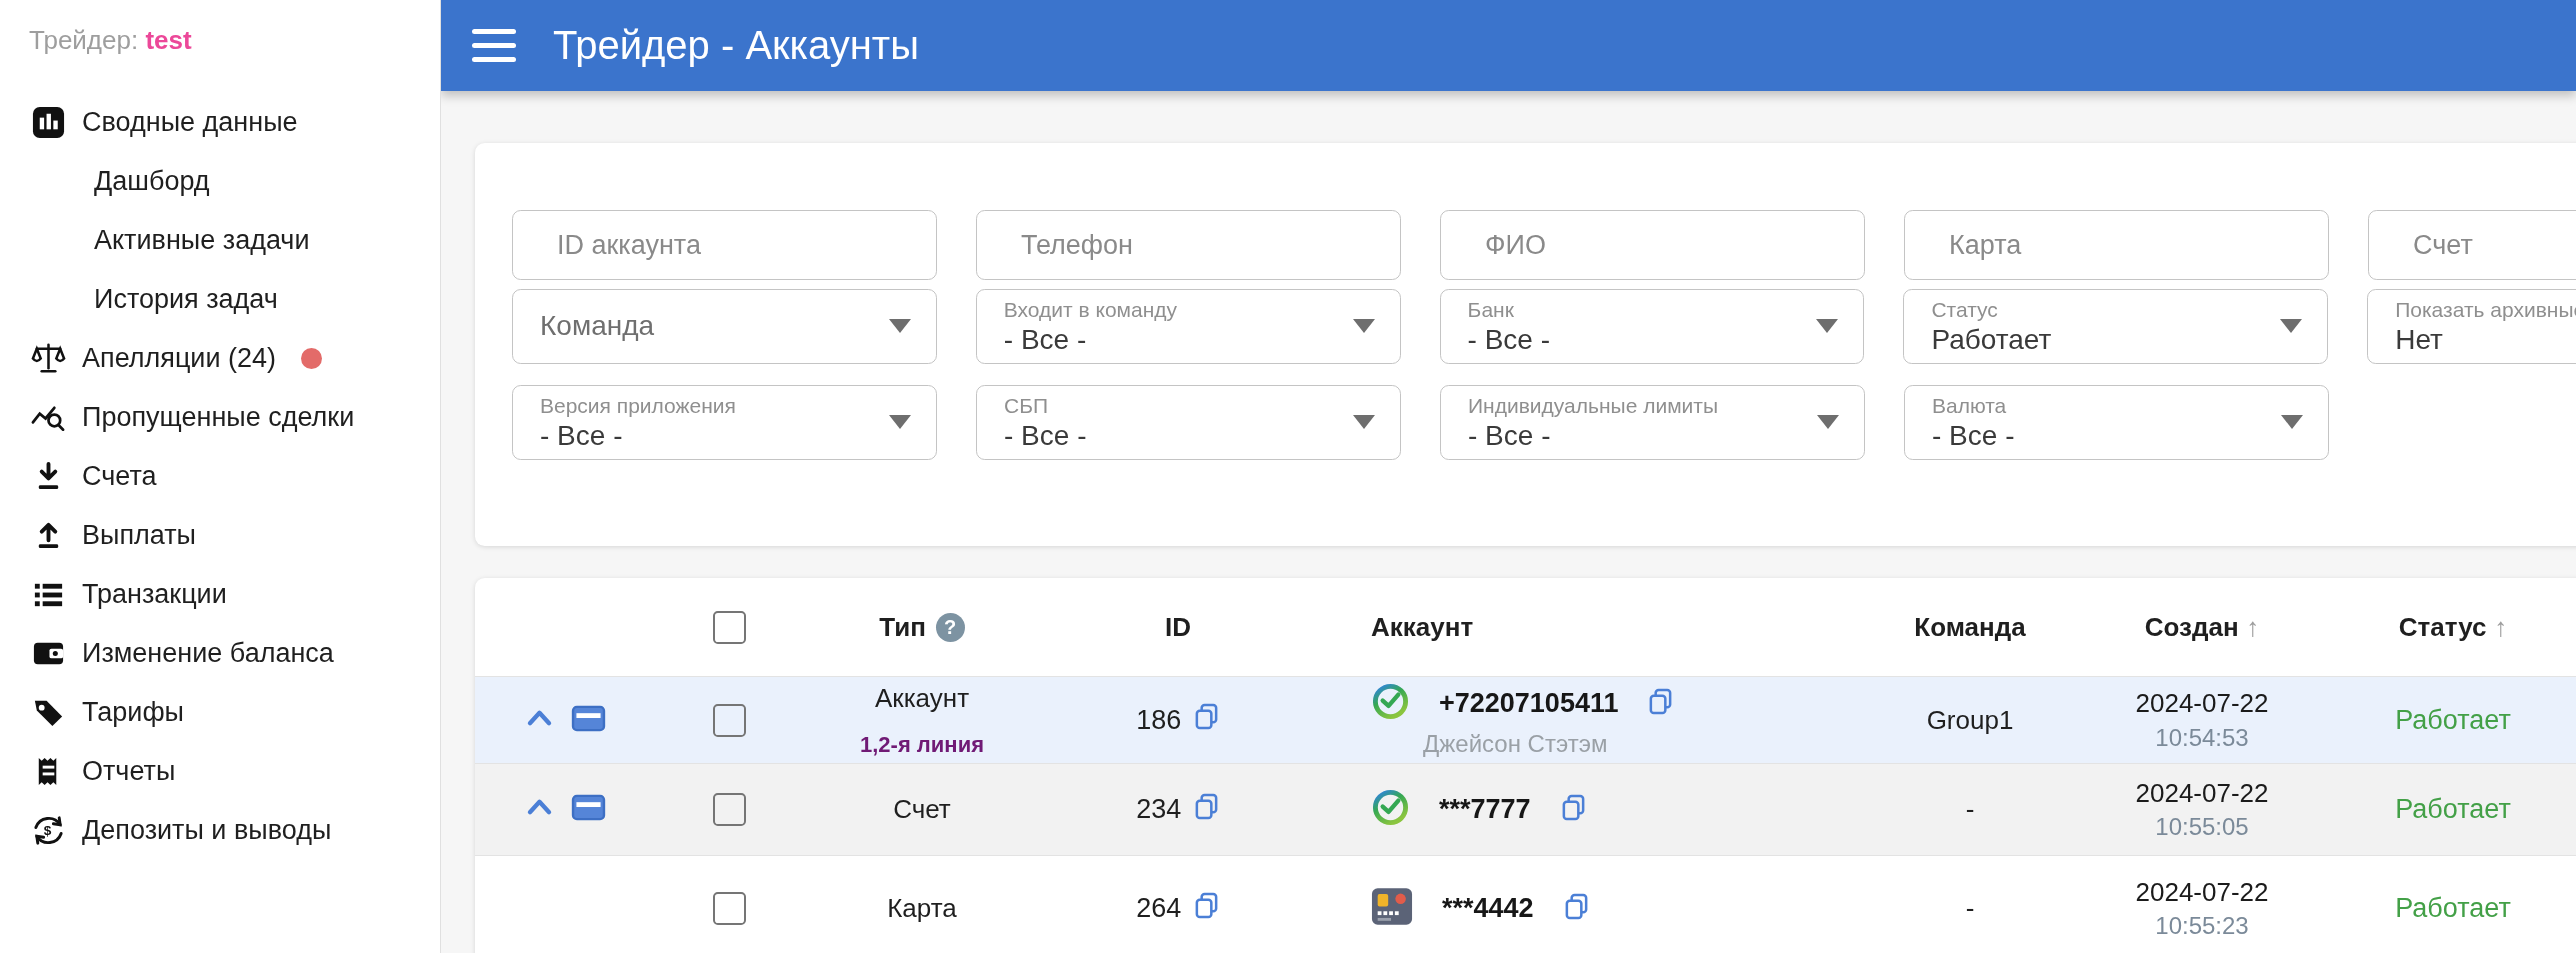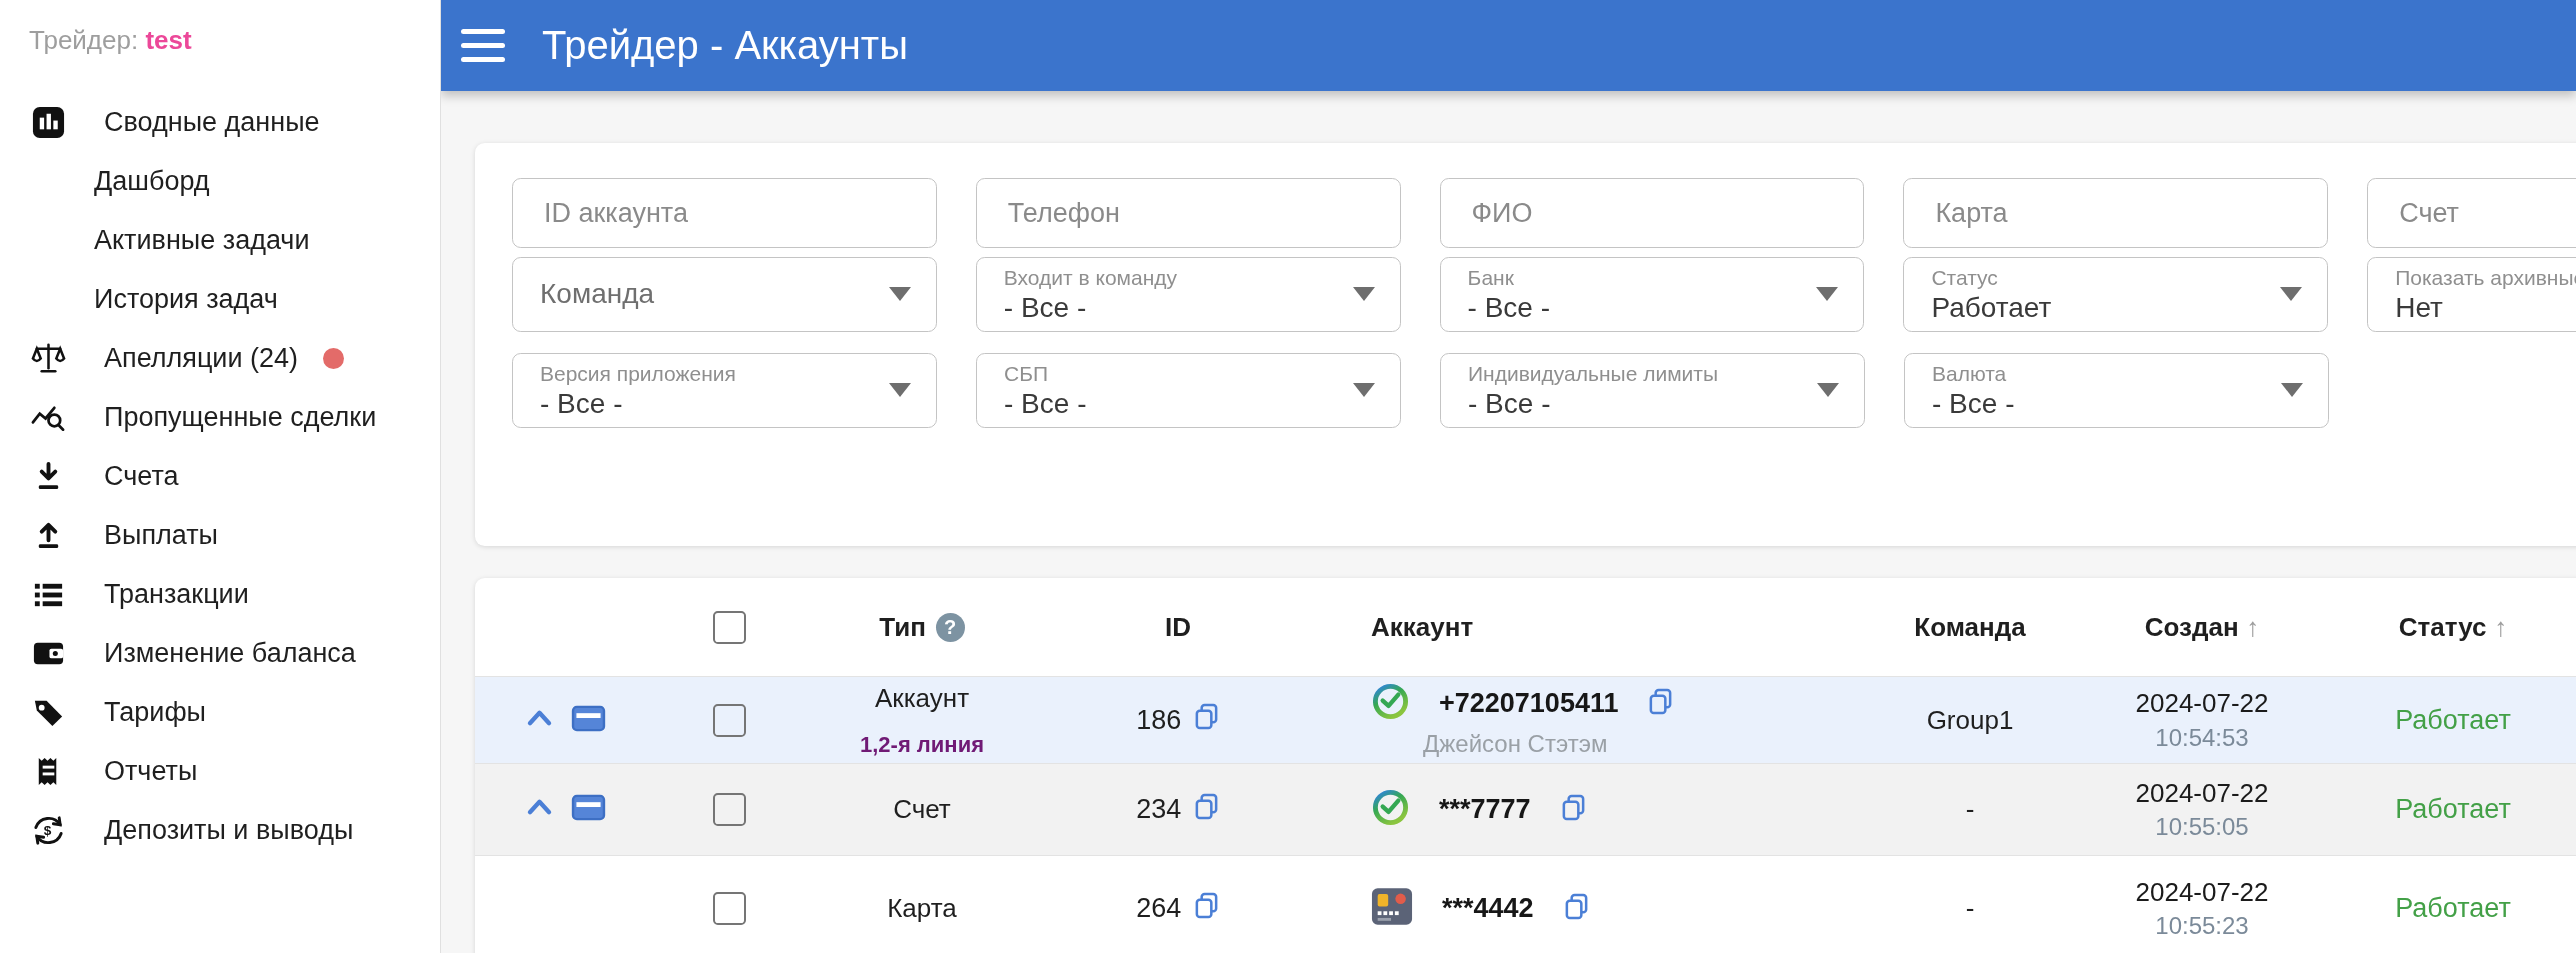--- a/index.html
+++ b/index.html
@@ -10,46 +10,46 @@
   
   .sidebar { position:absolute; left:0; top:0; width:441px; height:954px;
              background:#fff; border-right:1px solid #e0e0e0; overflow:hidden; z-index:5; }
   .trader-line { padding:25px 0 0 29px; font-size:26px; color:#9e9e9e; }
   .trader-line b { color:#ec4899; font-weight:700; }
   .menu { margin-top:37px; }
   .side-item { height:59px; display:flex; align-items:center; padding-left:29px;
                cursor:pointer; }
   .side-item.active { background:#ededed; }
   .si-icon { width:39px; height:39px; display:flex; align-items:center; justify-content:center; flex:0 0 39px; }
-  .si-label { margin-left:36px; font-size:27px; color:#1f1f1f; white-space:nowrap; }
+  .si-label { margin-left:14px; font-size:27px; color:#1f1f1f; white-space:nowrap; }
   .side-item.sub { padding-left:94px; }
   .side-item.sub .si-label { margin-left:0; }
   .badge-dot { width:21px; height:21px; border-radius:50%; background:#e36b69; margin-left:25px; flex:0 0 21px; }
 
   
   .main { position:absolute; left:441px; top:0; right:0; bottom:0; }
   .appbar { position:absolute; left:0; top:0; right:0; height:91px; background:#3b74cc;
-            display:flex; align-items:center; padding-left:20px; z-index:4;
+            display:flex; align-items:center; padding-left:31px; z-index:4;
             box-shadow:0 4.8px 9.7px rgba(0,0,0,0.22); }
   .hamburger { width:44px; height:33px; display:flex; flex-direction:column; justify-content:space-between; cursor:pointer; }
   .hamburger span { display:block; height:5.3px; border-radius:2.9px; background:#fff; }
   .app-title { color:#fff; font-size:40px; font-weight:400; margin-left:37px; white-space:nowrap; }
 
   .content { position:absolute; left:0; top:91px; right:0; bottom:0; background:#f6f6f6; overflow:hidden; }
 
   
   .filter-card { position:absolute; left:34px; top:52px; width:2317px; height:403px;
                  background:#fff; border-radius:9.7px; box-shadow:0 1px 4.8px rgba(0,0,0,0.13);
                  padding:35px 0 0 37px; }
   .f-row { display:flex; gap:39px; }
   .f-row + .f-row { margin-top:8.7px; }
   .f-row.r3 { margin-top:21px; }
   .f-input { width:425px; height:70px; border:1.4px solid #c4c4c4; border-radius:8.7px;
-             font-size:27px; color:#3d3d3d; padding:0 31px; outline:none; background:#fff;
-             font-family:"Liberation Sans", sans-serif; }
+             font-size:27px; color:#3d3d3d; padding:0 44px; outline:none; background:#fff;
+             font-family:"Liberation Sans", sans-serif;margin-top:32px; }
   .f-input::placeholder { color:#8a8a8a; opacity:1; }
   .combo { position:relative; width:425px; height:75px; border:1.4px solid #c4c4c4;
            border-radius:8.7px; padding:8.7px 58px 0 27px; cursor:pointer; background:#fff; }
   .combo-label { font-size:21px; color:#8f8f8f; line-height:23px; white-space:nowrap; }
   .combo-value { font-size:28px; color:#3a3a3a; margin-top:2.9px; white-space:nowrap; }
   .combo.placeholder-only { display:flex; align-items:center; padding-top:0; }
   .combo.placeholder-only .combo-value { margin-top:0; color:#6f6f6f; }
   .caret { position:absolute; right:25px; top:50%; margin-top:-6.8px; width:0; height:0;
            border-left:11.6px solid transparent; border-right:11.6px solid transparent;
            border-top:14.5px solid #6e6e6e; }

